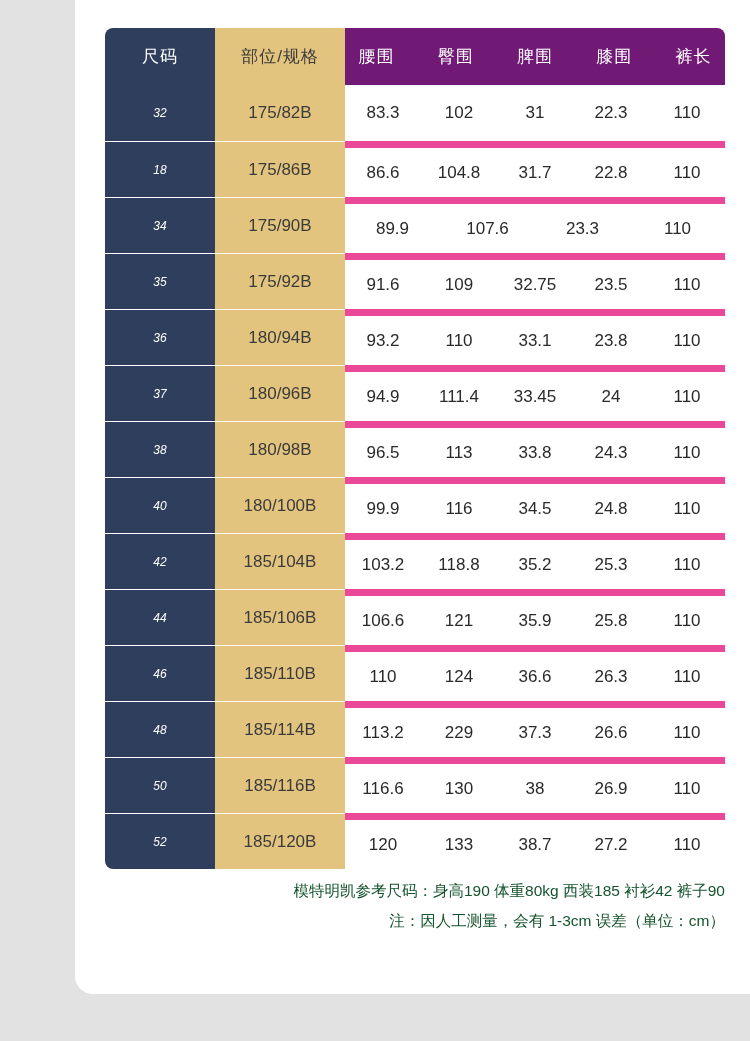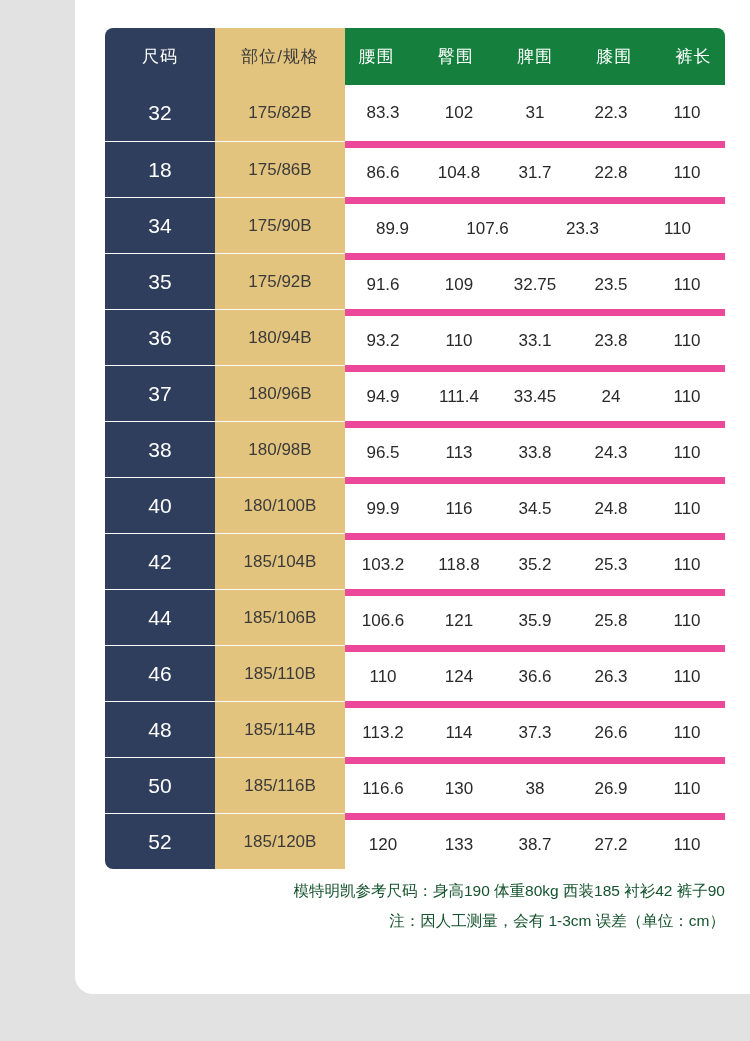--- a/index.html
+++ b/index.html
@@ -67,21 +67,21 @@
   .th-spec {
     width:130px;
     background:#e3c47e;
     color:#3b3b3b;
     font-size:17px;
     text-align:center;
   }
   .th-measures {
     flex:1;
     display:flex;
-    background:#15803d;
+    background:#701a75;
     border-top-right-radius:8px;
     gap:16px;
   }
   .th-m {
     flex:1;
     display:flex;
     align-items:center;
     justify-content:center;
     color:#ffffff;
     font-size:17px;
@@ -92,25 +92,26 @@
   .trow {
     display:flex;
     height:56px;
   }
   .trow:last-child .td-size   { border-bottom-left-radius:8px; }
 
   .td-size {
     width:110px;
     background:#2f3e5c;
     color:#ffffff;
-    font-size:21px;
+    font-size:12px;
     display:flex;
     align-items:center;
     justify-content:center;
     border-top:1.5px solid #ffffff;
+    font-style:italic;
   }
   .trow:first-child .td-size { border-top:none; }
 
   .td-spec {
     width:130px;
     background:#e3c47e;
     color:#3b3b3b;
     font-size:17px;
     display:flex;
     align-items:center;
@@ -291,21 +292,21 @@
             <div class="td-m">36.6</div>
             <div class="td-m">26.3</div>
             <div class="td-m">110</div>
           </div>
         </div>
         <div class="trow">
           <div class="td-size">48</div>
           <div class="td-spec">185/114B</div>
           <div class="td-measures">
             <div class="td-m">113.2</div>
-            <div class="td-m">114</div>
+            <div class="td-m">229</div>
             <div class="td-m">37.3</div>
             <div class="td-m">26.6</div>
             <div class="td-m">110</div>
           </div>
         </div>
         <div class="trow">
           <div class="td-size">50</div>
           <div class="td-spec">185/116B</div>
           <div class="td-measures">
             <div class="td-m">116.6</div>

